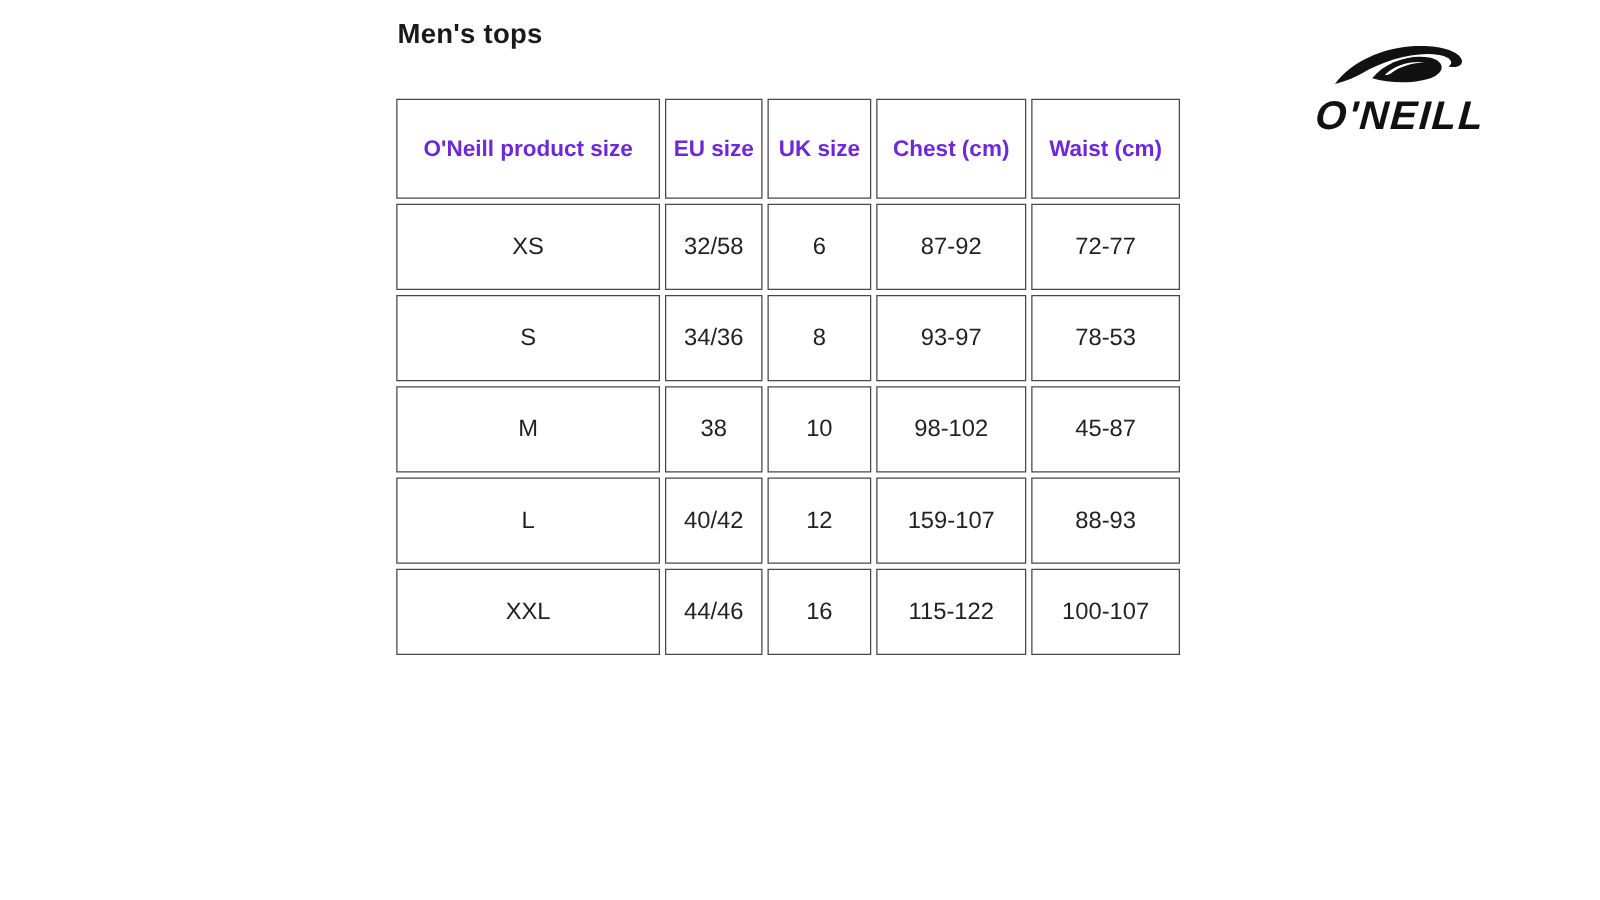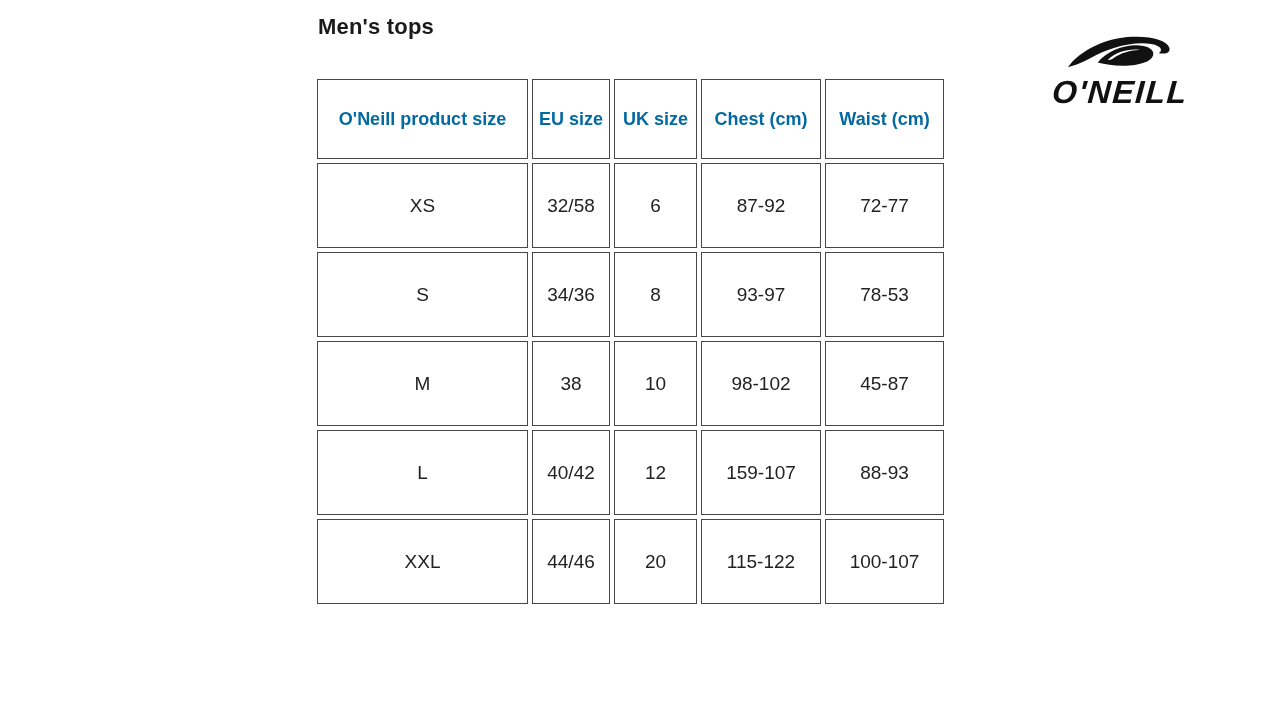--- a/index.html
+++ b/index.html
@@ -31,24 +31,24 @@
     background: #ffffff;
     text-align: center;
     vertical-align: middle;
     white-space: nowrap;
   }
   table.size-chart th {
     height: 80px;
     font-size: 18px;
     font-weight: 700;
     padding: 0 2px;
-    color: #0369a1;
+    color: #6d28d9;
   }
   table.size-chart td {
-    height: 85px;
+    height: 69px;
     font-size: 19px;
     font-weight: 400;
     color: #222222;
   }
   col.c0 { width: 211px; }
   col.c1 { width: 78px; }
   col.c2 { width: 83px; }
   col.c3 { width: 120px; }
   col.c4 { width: 119px; }
 
@@ -122,21 +122,21 @@
       <tr>
         <td>L</td>
         <td>40/42</td>
         <td>12</td>
         <td>159-107</td>
         <td>88-93</td>
       </tr>
       <tr>
         <td>XXL</td>
         <td>44/46</td>
-        <td>20</td>
+        <td>16</td>
         <td>115-122</td>
         <td>100-107</td>
       </tr>
     </tbody>
 </table>
 
 <div class="brand-logo">
   <svg class="wave" viewBox="0 0 190 70" xmlns="http://www.w3.org/2000/svg" aria-hidden="true">
     <path fill="#111111" d="M4,58
       C26,28 70,7 116,5

